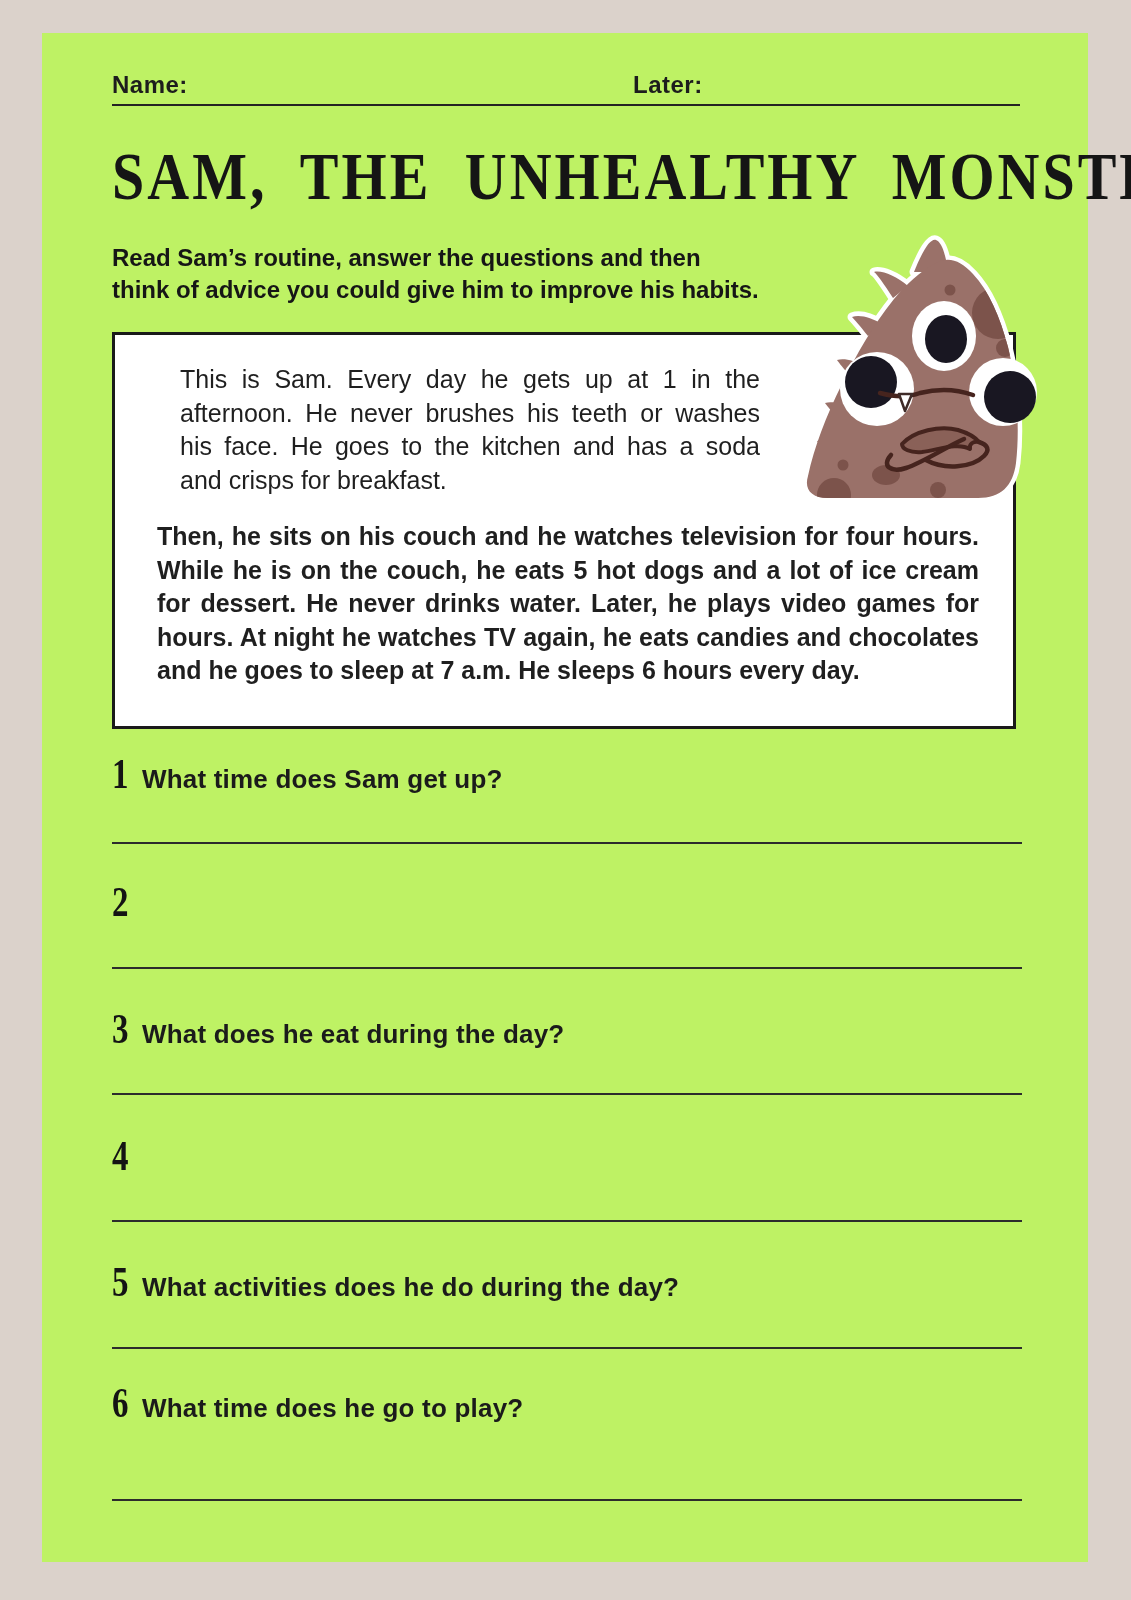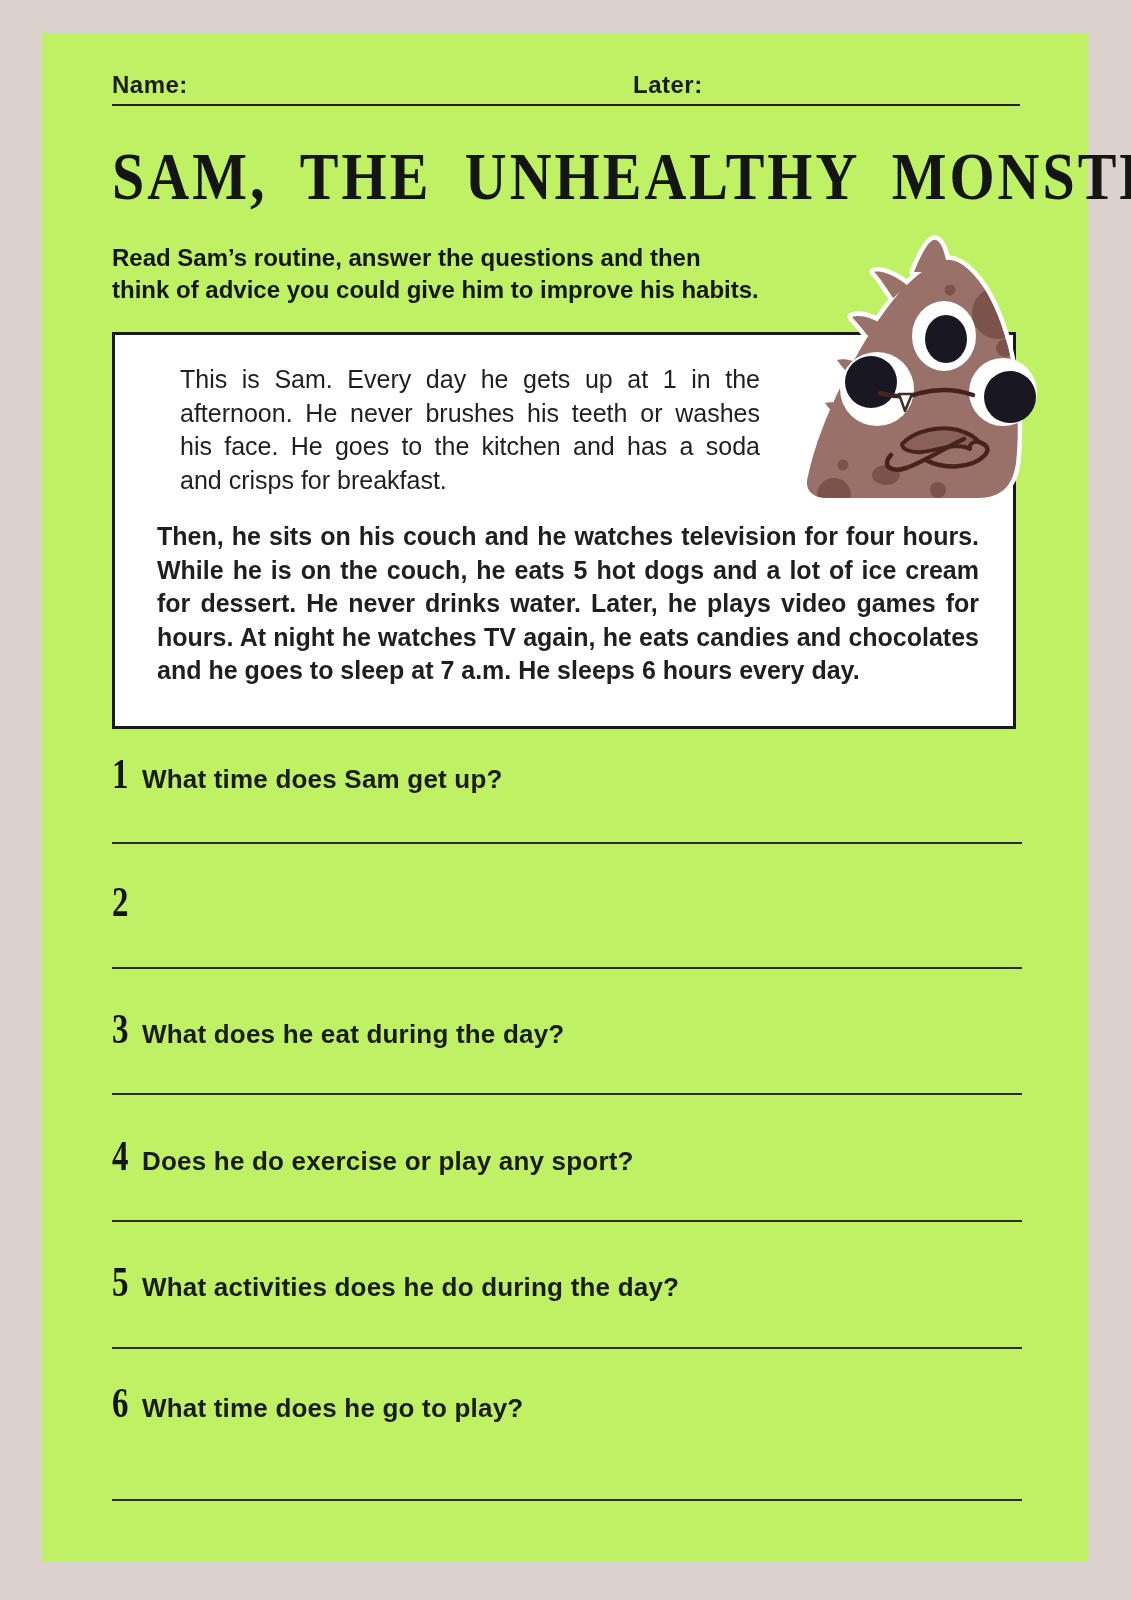--- a/index.html
+++ b/index.html
@@ -207,21 +207,20 @@
   <div class="answer-line" style="top:934px"></div>
 
   <div class="q" style="top:981px">
     <span class="qnum">3</span>
     <span class="qtext">What does he eat during the day?</span>
   </div>
   <div class="answer-line" style="top:1060px"></div>
 
   <div class="q" style="top:1108px">
     <span class="qnum">4</span>
-    <span class="qtext">Does he do exercise or play any sport?</span>
   </div>
   <div class="answer-line" style="top:1187px"></div>
 
   <div class="q" style="top:1234px">
     <span class="qnum">5</span>
     <span class="qtext">What activities does he do during the day?</span>
   </div>
   <div class="answer-line" style="top:1314px"></div>
 
   <div class="q" style="top:1355px">

